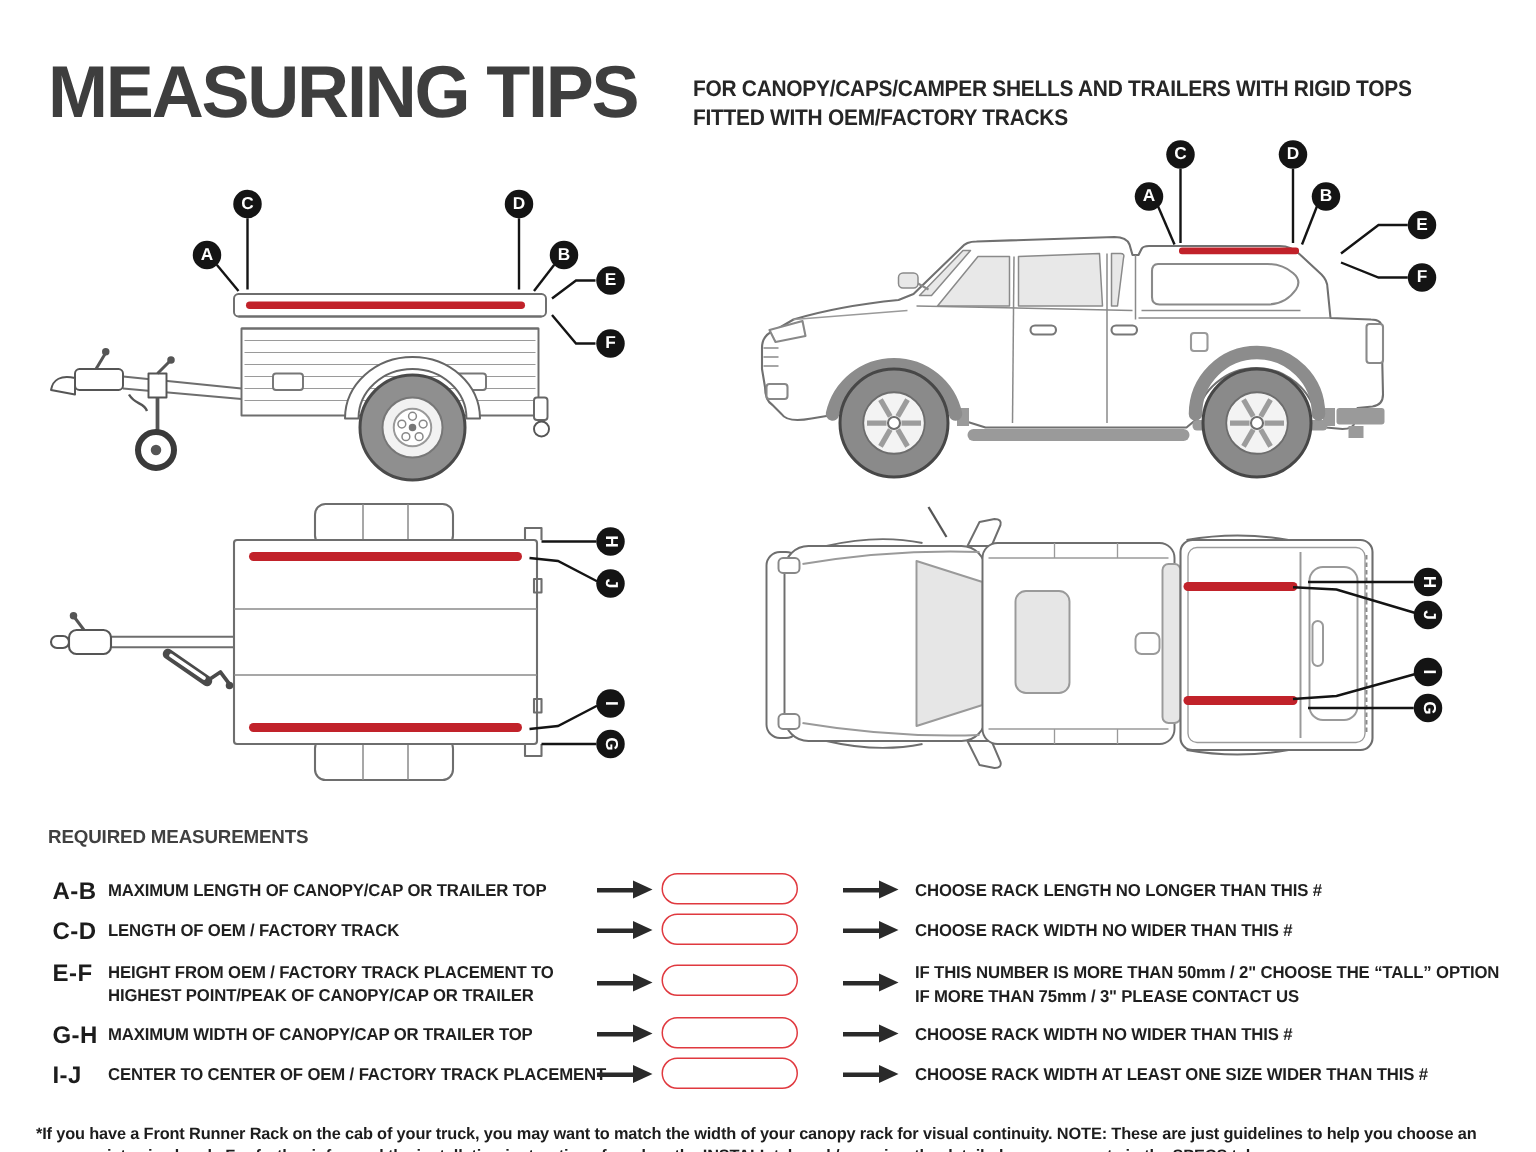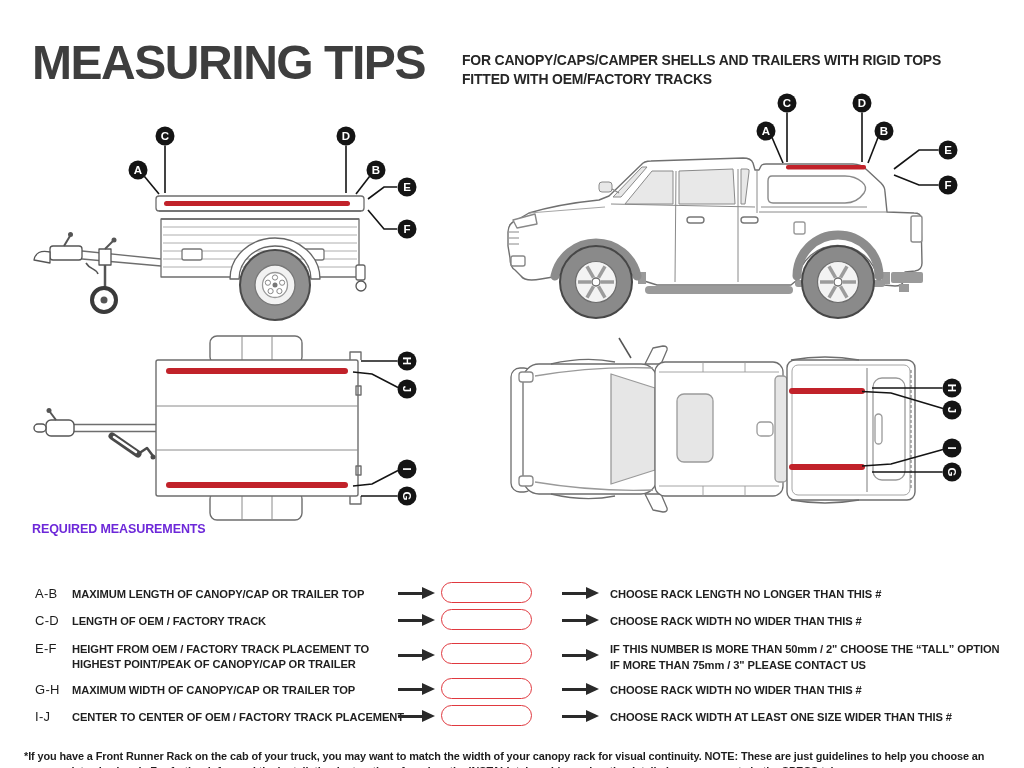--- a/index.html
+++ b/index.html
@@ -13,25 +13,25 @@
     left:32px;top:6px;font-size:49px;font-weight:bold;letter-spacing:-1.5px;
     color:#3e3e3e;transform:scaleX(.98);transform-origin:left top;white-space:nowrap;
   }
   .subtitle{
     left:462px;top:22px;font-size:15px;font-weight:bold;line-height:19px;
     color:#262626;transform:scaleX(.93);transform-origin:left top;letter-spacing:-.2px;white-space:nowrap;
   }
   
   .fig{position:absolute;}
   
-  .meas-heading{left:32px;top:494px;font-size:12.5px;font-weight:bold;color:#6d28d9;letter-spacing:-.1px;}
+  .meas-heading{left:32px;top:523px;font-size:12.5px;font-weight:bold;color:#404040;letter-spacing:-.1px;}
   .meas-legend{left:192px;top:523px;font-size:12.5px;font-weight:bold;color:#e22a2e;letter-spacing:-.1px;}
   .mrow{position:absolute;left:0;top:0;width:1024px;height:0;}
   .r1{top:558px}.r2{top:585px}.r3{top:613px}.r4{top:654px}.r5{top:681px}
-  .mid{position:absolute;left:35px;top:0;font-size:13px;font-weight:normal;color:#1c1c1c;letter-spacing:.3px;}
+  .mid{position:absolute;left:35px;top:0;font-size:16px;font-weight:bold;color:#1c1c1c;letter-spacing:.3px;}
   .mlabel{
     position:absolute;left:72px;top:1px;font-size:11.5px;font-weight:bold;color:#1f1f1f;
     letter-spacing:-.1px;line-height:14.5px;white-space:pre-line;
     transform:scaleX(.97);transform-origin:left top;width:360px;
   }
   .mresult{
     position:absolute;left:610px;top:1px;font-size:11.5px;font-weight:bold;color:#1f1f1f;
     letter-spacing:-.1px;line-height:15.5px;white-space:pre-line;
     transform:scaleX(.97);transform-origin:left top;width:420px;
   }

